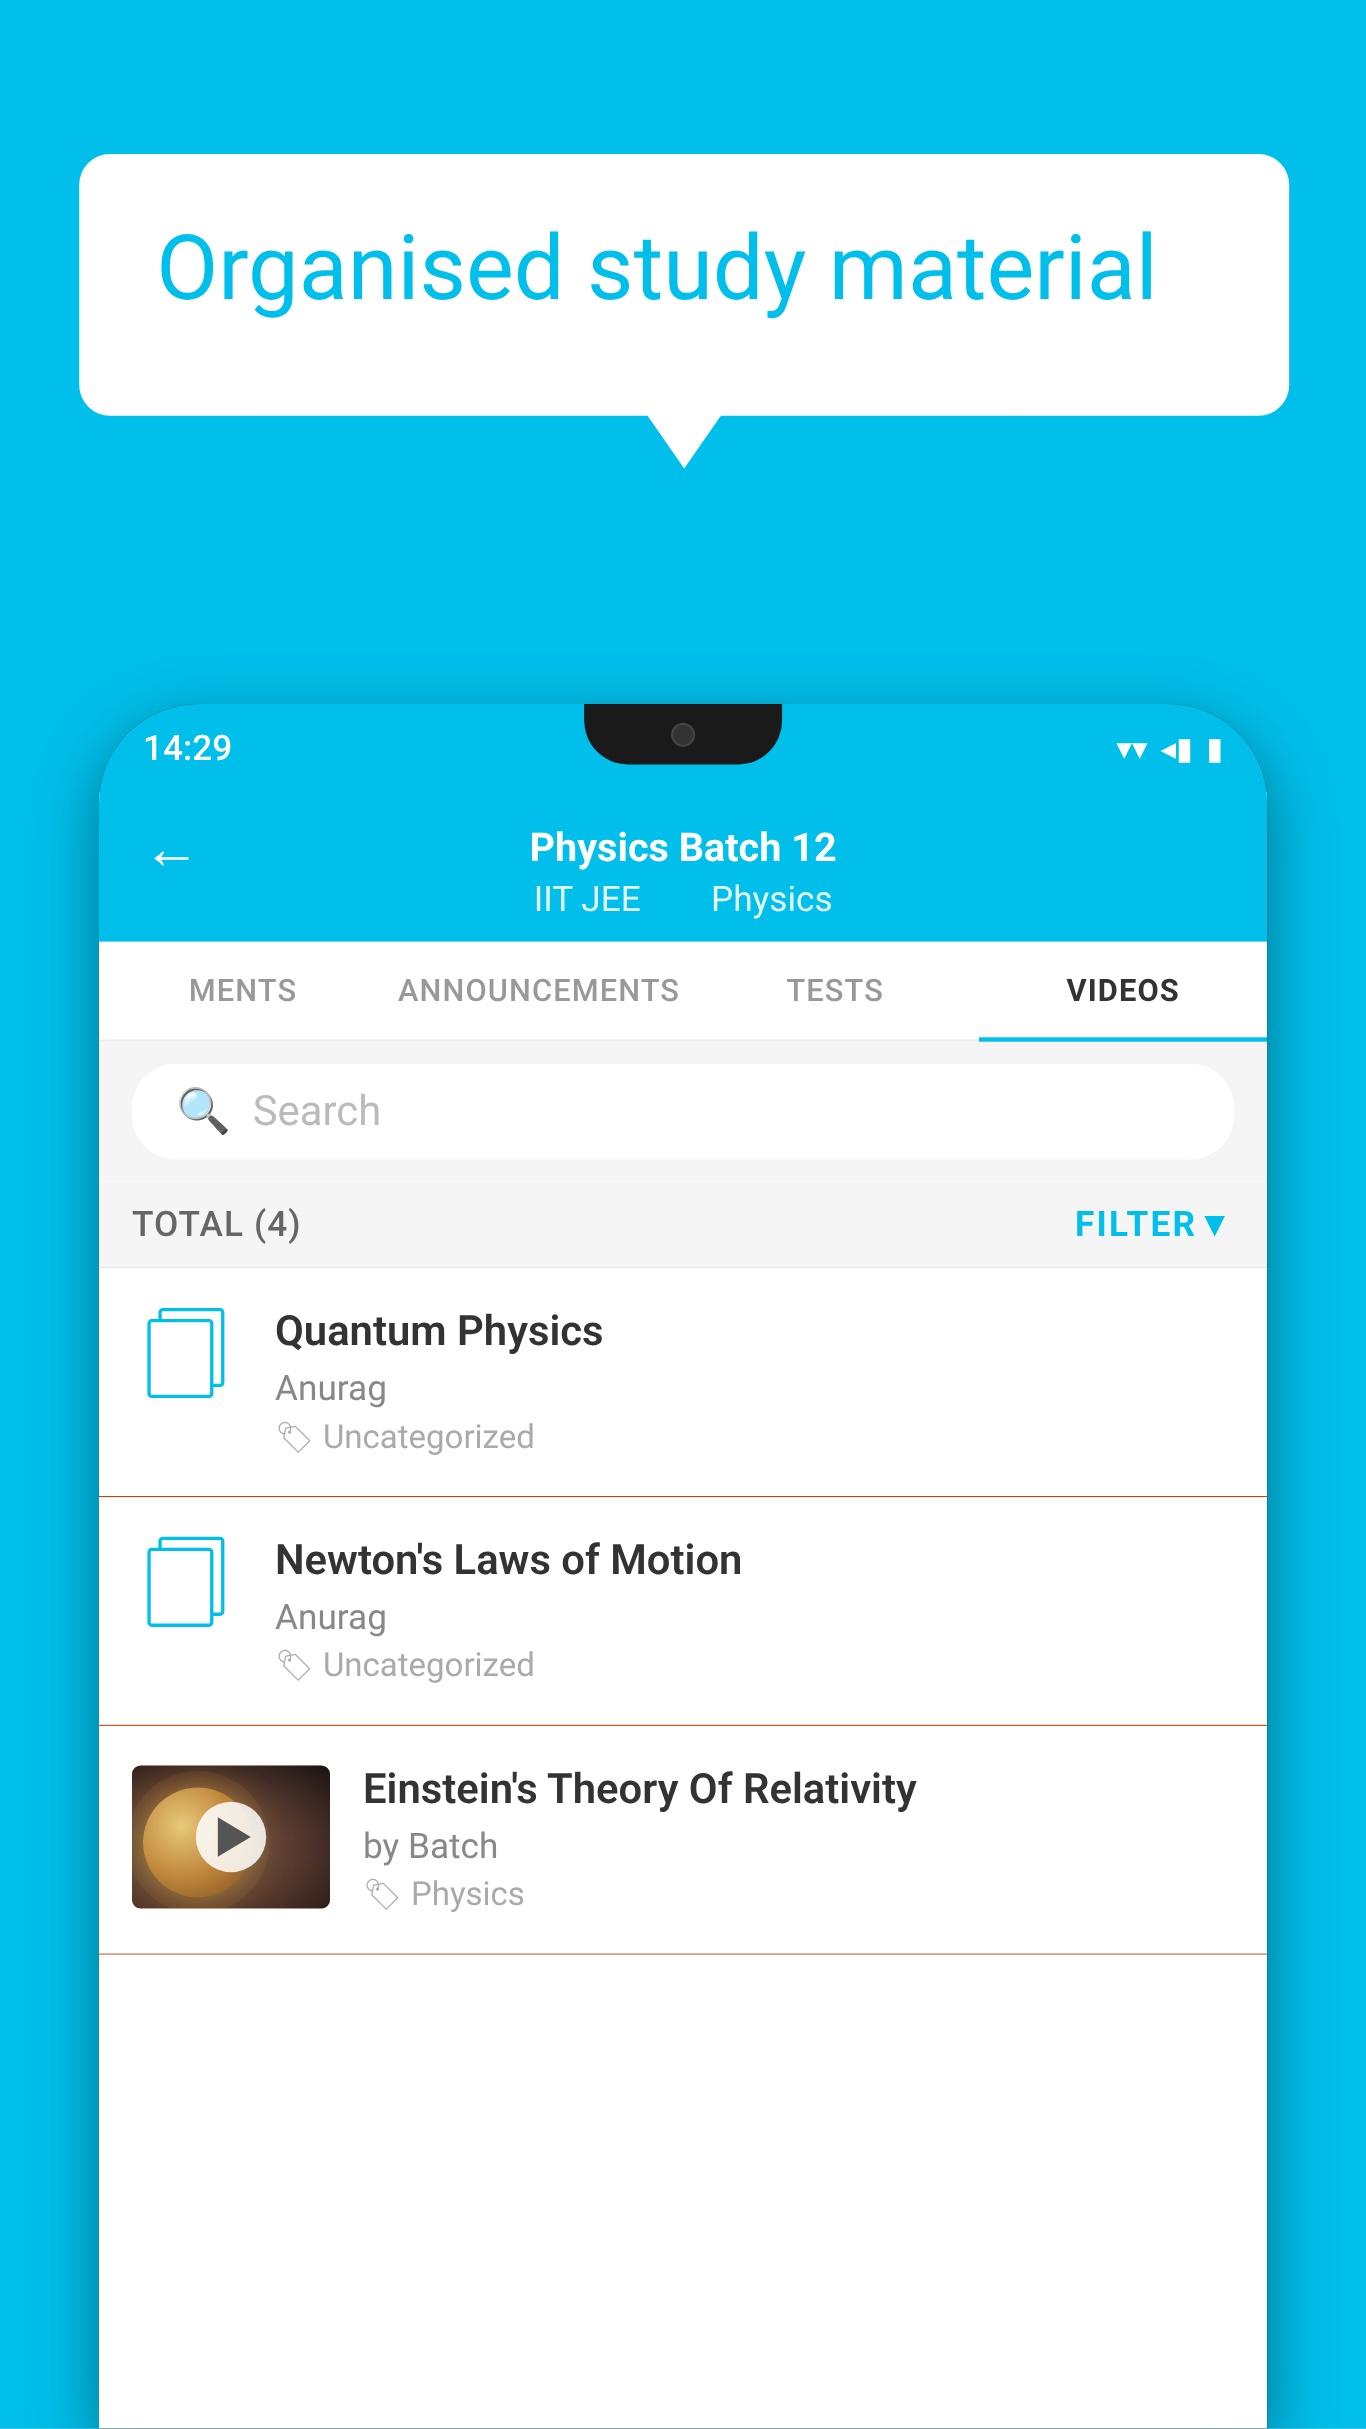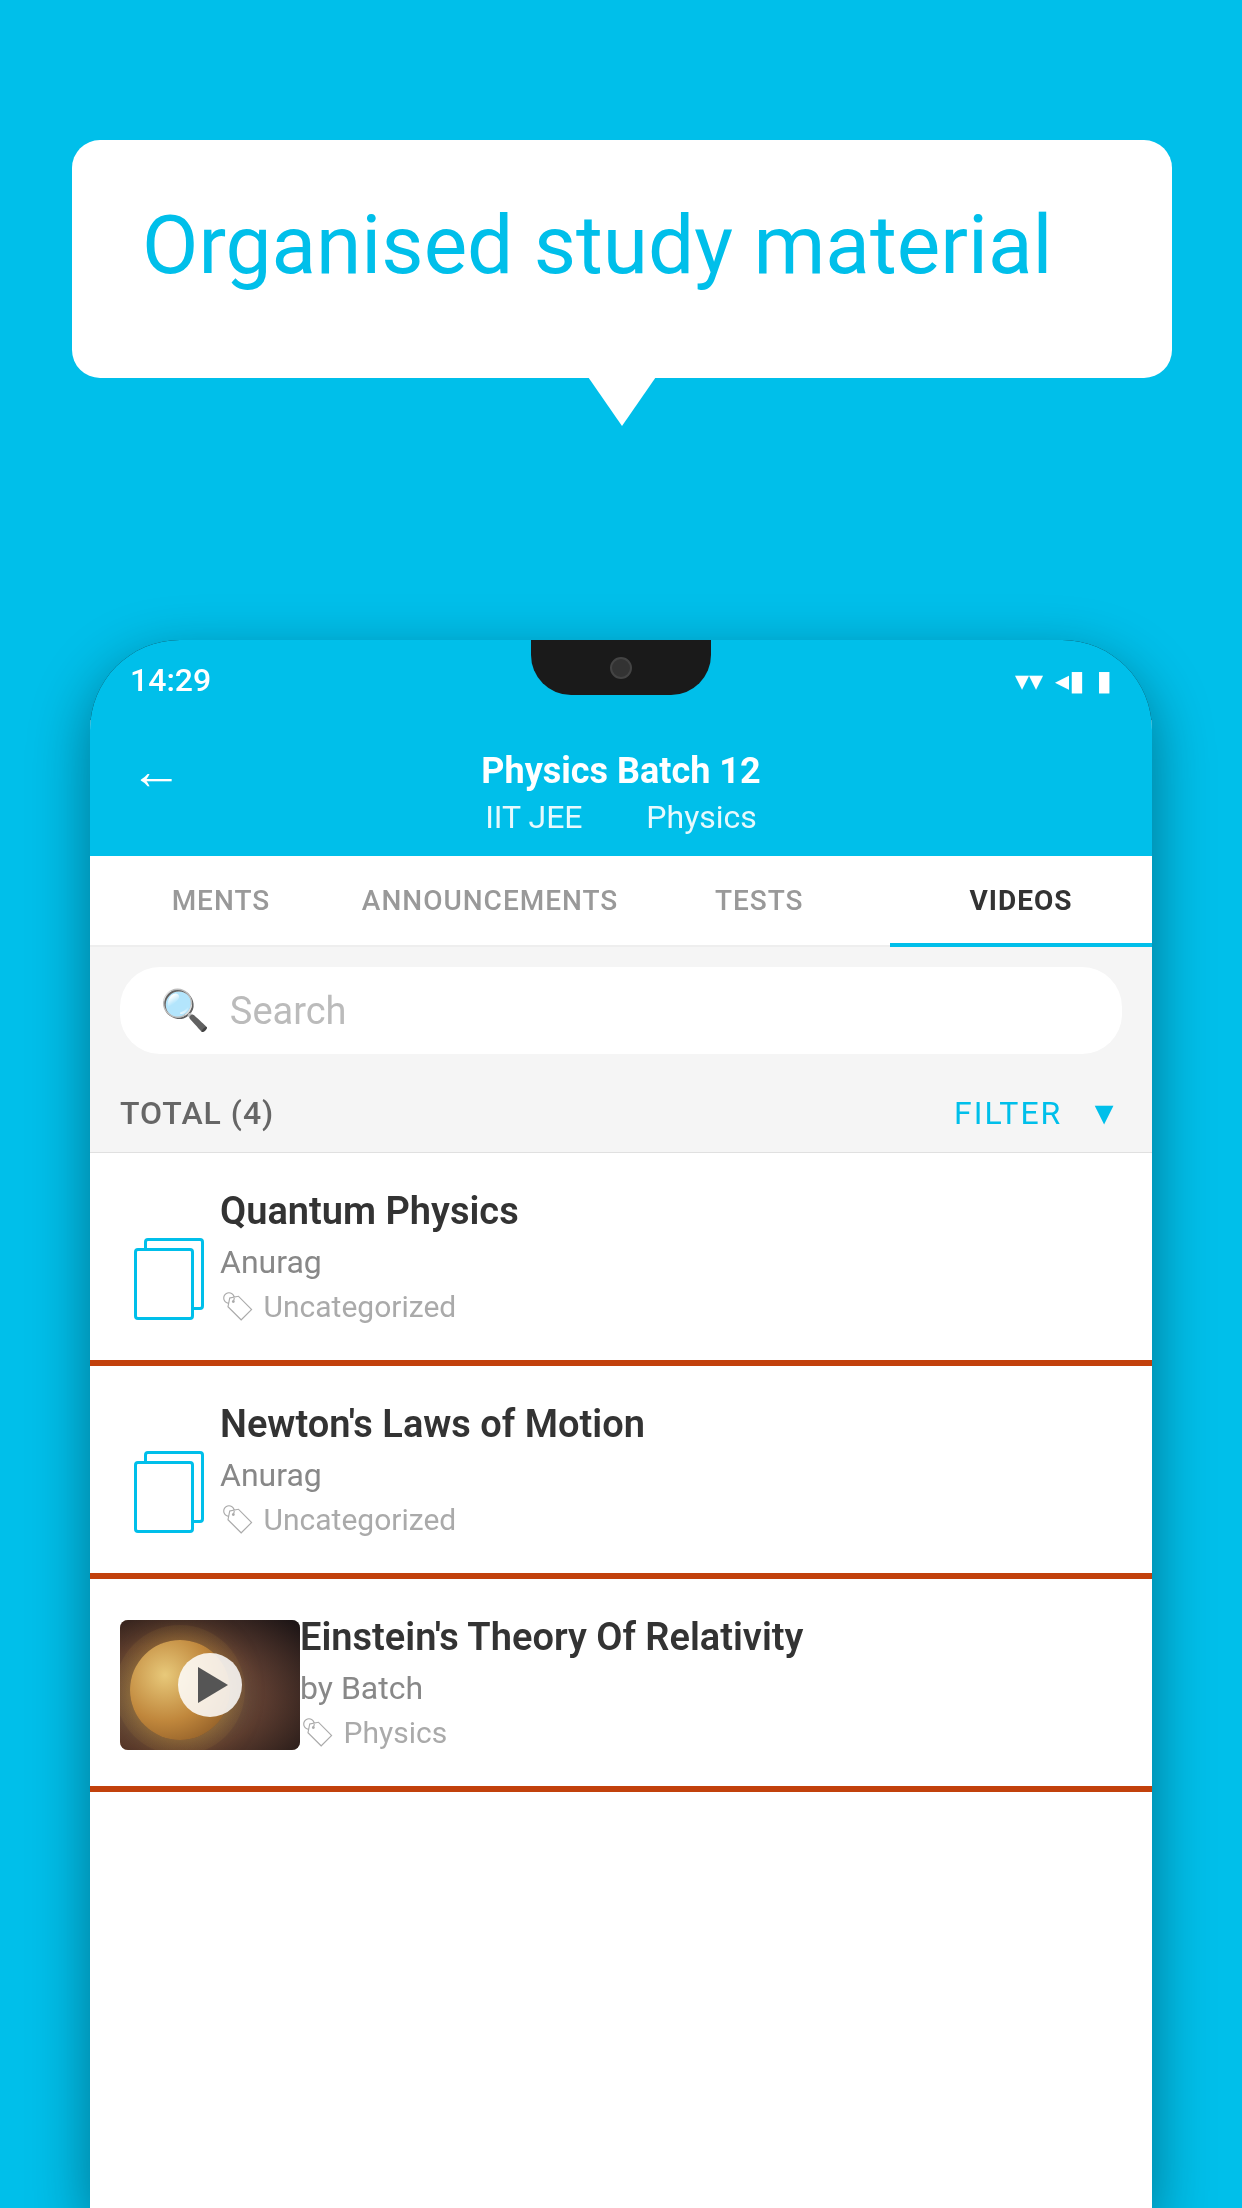--- a/index.html
+++ b/index.html
@@ -218,42 +218,43 @@
     }
     .total-count {
       color: #666;
       font-size: 32px;
       font-weight: 500;
       letter-spacing: 1px;
     }
     .filter-btn {
       color: #00BFEA;
       font-size: 32px;
-      font-weight: 400;
-      display: flex;
-      align-items: center;
-      gap: 26px;
+      font-weight: 700;
+      display: flex;
+      align-items: center;
+      gap: 0;
       cursor: pointer;
       letter-spacing: 2px;
     }
     .filter-icon {
       font-size: 32px;
     }
 
     
     .video-list {
       background: white;
       overflow-y: auto;
     }
 
     .video-item {
       display: flex;
-      align-items: flex-end;
+      align-items: flex-start;
       padding: 36px 30px;
-      border-bottom: 6px solid #c2410c;
+      border-bottom: 1px solid #c2410c;
+      gap: 30px;
     }
     .video-item-thumbnail {
       width: 180px;
       height: 130px;
       background: linear-gradient(135deg, #1a1a3e, #2d2d5e, #8B4513);
       border-radius: 8px;
       position: relative;
       overflow: hidden;
       flex-shrink: 0;
     }

